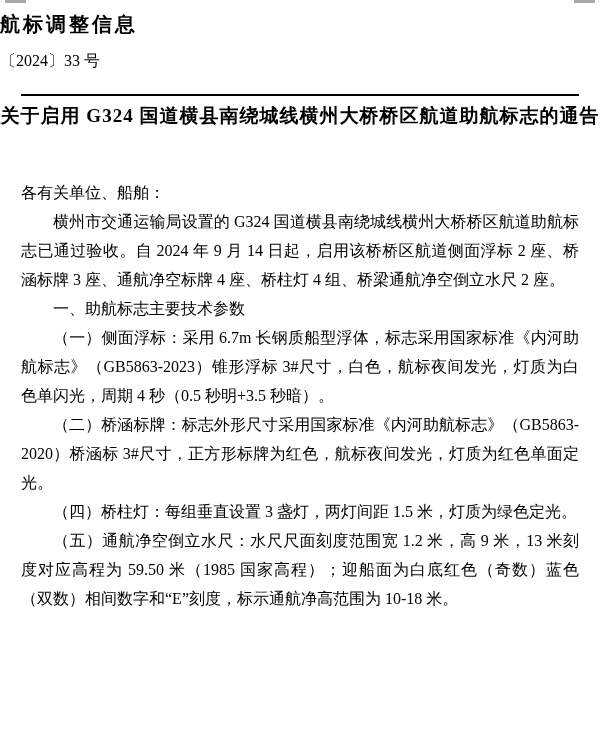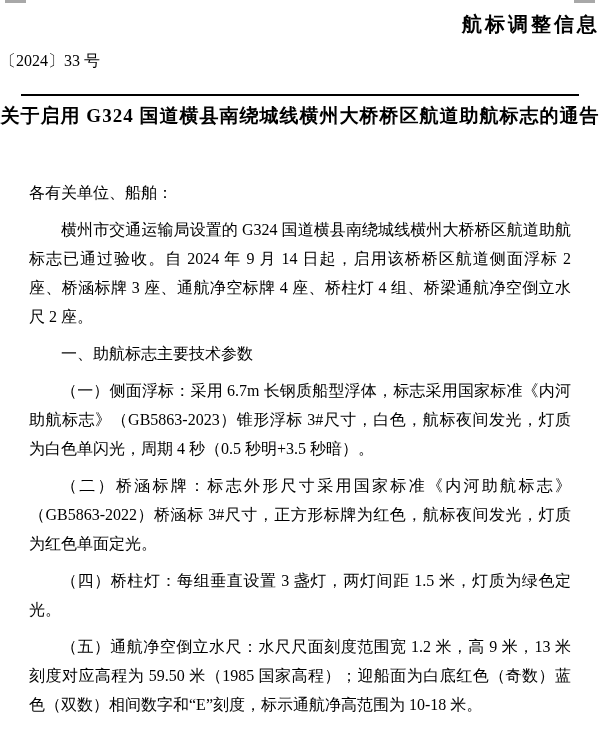--- a/index.html
+++ b/index.html
@@ -15,21 +15,21 @@
   .corner-mark {
     position: absolute;
     top: 0;
     width: 21px;
     height: 3px;
     background: #a8a8a8;
   }
   .corner-mark.left  { left: 5px; }
   .corner-mark.right { right: 5px; }
   .doc-title {
-    text-align: right;
+    text-align: left;
     font-weight: bold;
     font-size: 20px;
     letter-spacing: 3px;
     padding-top: 11px;
     line-height: 26px;
   }
   .doc-number {
     text-align: left;
     font-size: 16px;
     margin-top: 14px;
@@ -49,21 +49,21 @@
     letter-spacing: 1px;
   }
   .doc-body {
     margin: 48px 21px 0 21px;
     font-size: 16px;
     line-height: 29px;
     text-align: justify;
     text-justify: inter-ideograph;
   }
   .doc-body p {
-    margin: 8px;
+    margin: 0;
     padding: 0;
     text-indent: 32px;
     font-family: Liberation Serif, serif;
   }
   .doc-body p.no-indent { text-indent: 0; }
 </style>
 </head>
 <body>
 
 <div class="corner-mark left"></div>
@@ -80,20 +80,20 @@
 <div class="doc-body">
 
     <p class="no-indent">各有关单位、船舶：</p>
 
     <p>横州市交通运输局设置的 G324 国道横县南绕城线横州大桥桥区航道助航标志已通过验收。自 2024 年 9 月 14 日起，启用该桥桥区航道侧面浮标 2 座、桥涵标牌 3 座、通航净空标牌 4 座、桥柱灯 4 组、桥梁通航净空倒立水尺 2 座。</p>
 
     <p>一、助航标志主要技术参数</p>
 
     <p>（一）侧面浮标：采用 6.7m 长钢质船型浮体，标志采用国家标准《内河助航标志》（GB5863-2023）锥形浮标 3#尺寸，白色，航标夜间发光，灯质为白色单闪光，周期 4 秒（0.5 秒明+3.5 秒暗）。</p>
 
-    <p>（二）桥涵标牌：标志外形尺寸采用国家标准《内河助航标志》（GB5863-2022）桥涵标 3#尺寸，正方形标牌为红色，航标夜间发光，灯质为红色单面定光。</p>
+    <p>（二）桥涵标牌：标志外形尺寸采用国家标准《内河助航标志》（GB5863-2020）桥涵标 3#尺寸，正方形标牌为红色，航标夜间发光，灯质为红色单面定光。</p>
 
 
     <p>（四）桥柱灯：每组垂直设置 3 盏灯，两灯间距 1.5 米，灯质为绿色定光。</p>
 
     <p>（五）通航净空倒立水尺：水尺尺面刻度范围宽 1.2 米，高 9 米，13 米刻度对应高程为 59.50 米（1985 国家高程）；迎船面为白底红色（奇数）蓝色（双数）相间数字和“E”刻度，标示通航净高范围为 10-18 米。</p>
 
   </div>
 
 </body></html>

